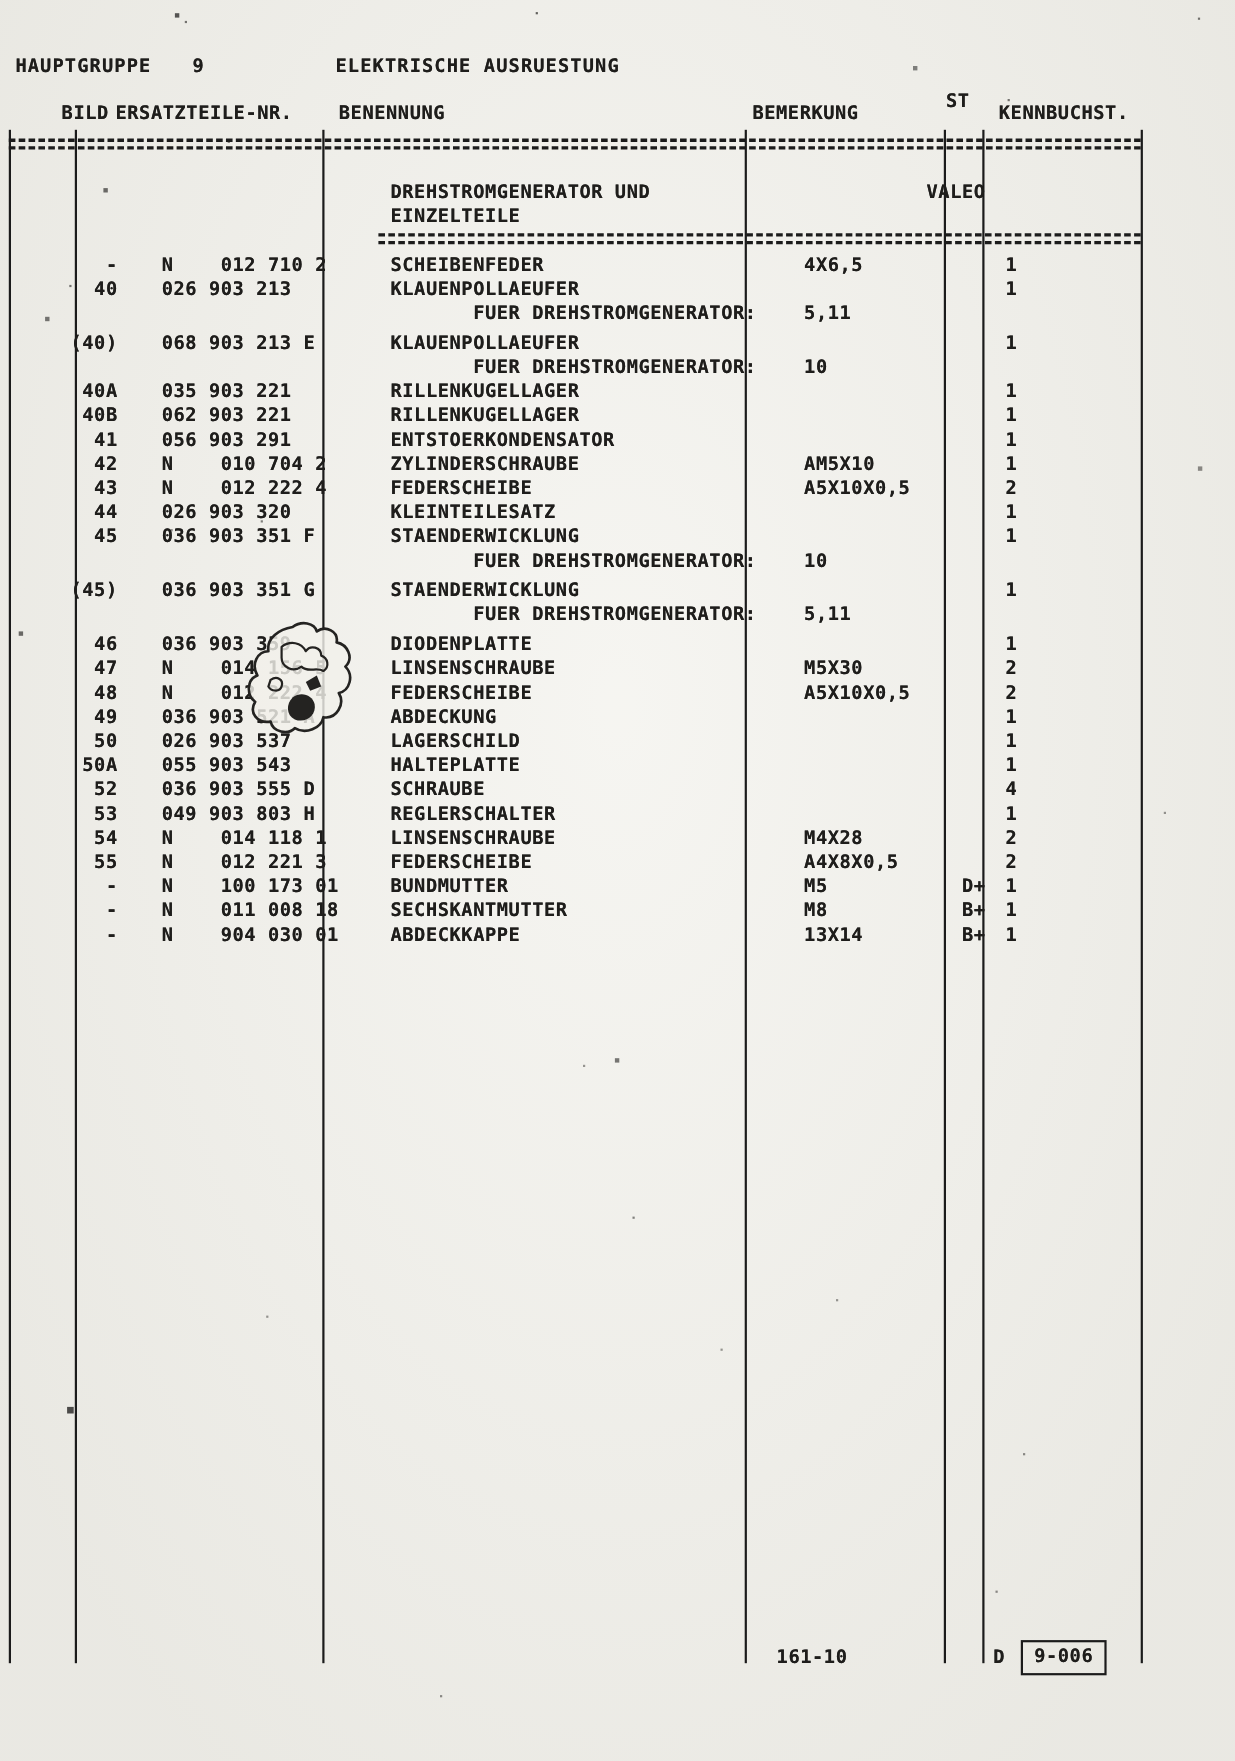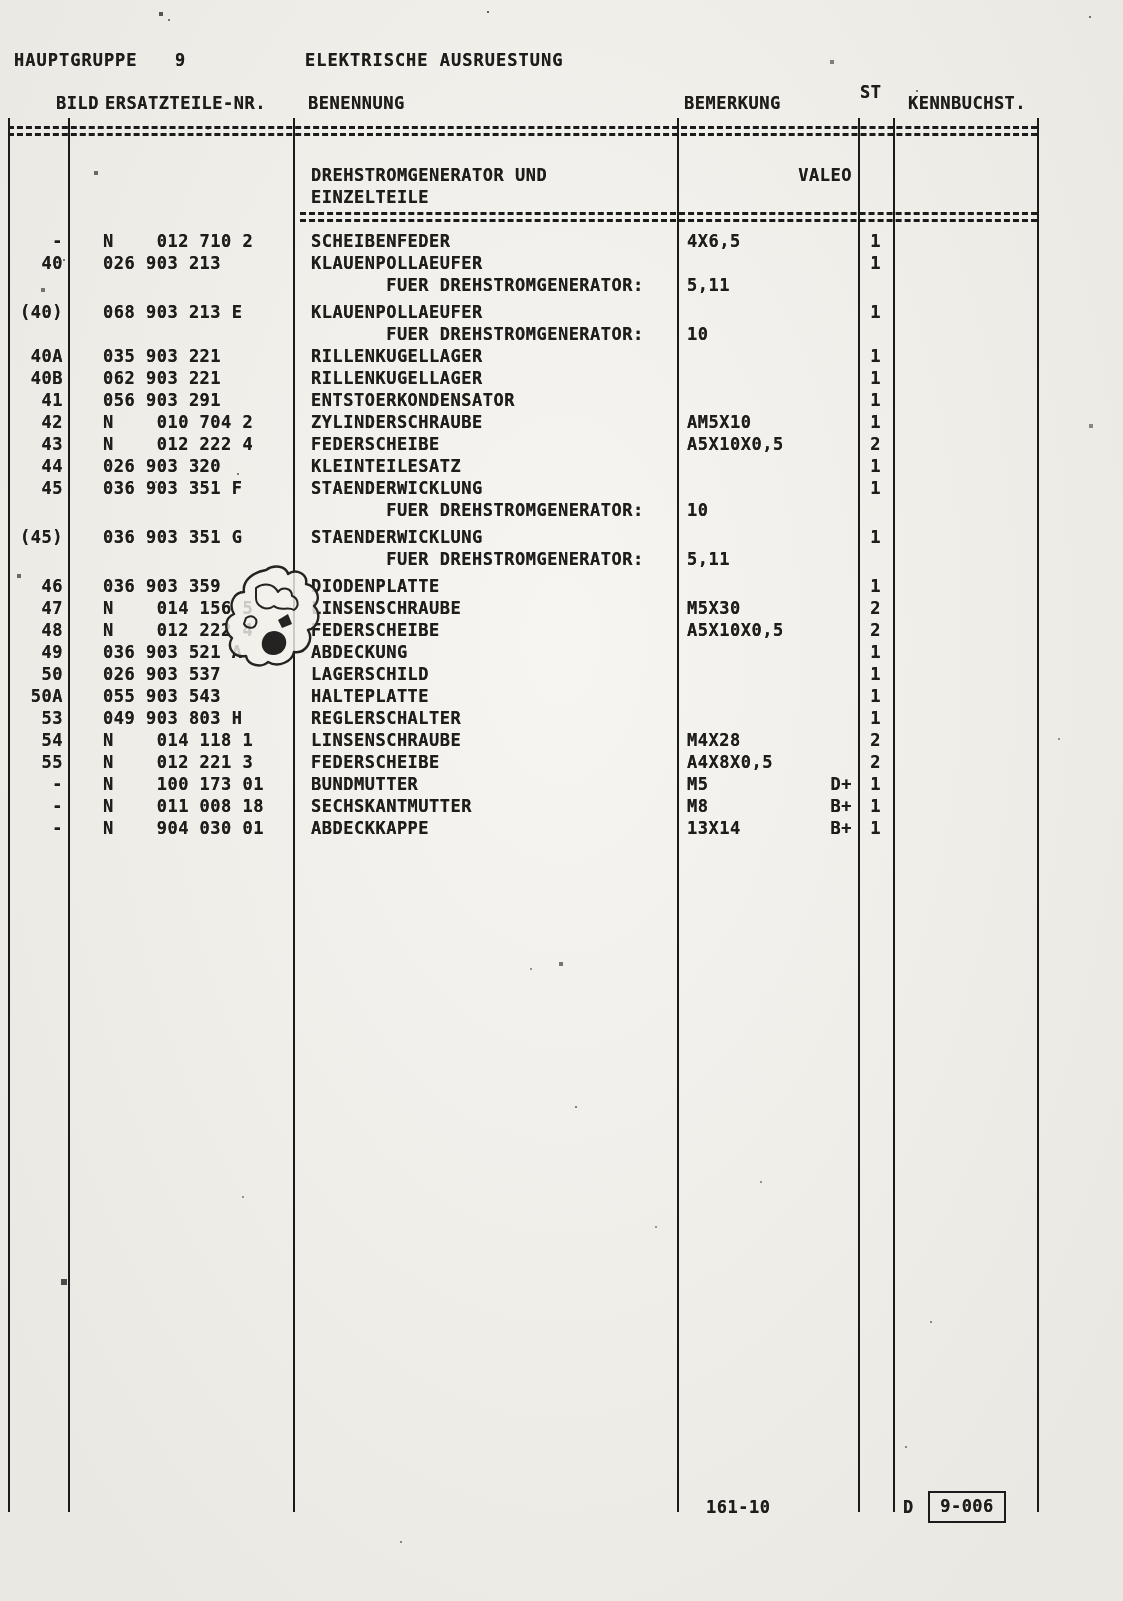--- a/index.html
+++ b/index.html
@@ -16,21 +16,21 @@
   
   .vline { position:absolute; top:118px; width:2px; height:1394px; background:#1b1b1b; }
   .dashes2 {
     height:4px;
     border-top:3px dashed #1b1b1b;
     border-bottom:3px dashed #1b1b1b;
   }
   #head-sep { position:absolute; top:126px; left:8px; width:1029px; }
   
   #rows { position:absolute; left:0; top:165px; width:1123px; }
-  .row { position:relative; height:22px; }
+  .row { position:relative; height:22px;margin-left:44px; }
   .rowgap { height:5px; }
   .row .dash-wrap { position:absolute; top:3px; left:300px; right:86px; }
   .c-bild { position:absolute; left:8px; width:55px; text-align:right; white-space:pre; }
   .c-nr   { position:absolute; left:103px; white-space:pre; }
   .c-ben  { position:absolute; left:311px; white-space:pre; }
   .c-bem  { position:absolute; left:687px; width:165px; display:flex; justify-content:space-between; white-space:pre; }
   .c-st   { position:absolute; left:858px; width:35px; text-align:center; white-space:pre; }
   .c-kenn { position:absolute; left:897px; width:138px; white-space:pre; }
   
   #doc-code-box {
@@ -276,20 +276,28 @@
   </div>
     <div class="row">
     <span class="c-bild">50A</span>
     <span class="c-nr">055 903 543</span>
     <span class="c-ben">HALTEPLATTE</span>
     <span class="c-bem"><span class="bem-l"></span><span class="bem-r"></span></span>
     <span class="c-st">1</span>
     <span class="c-kenn"></span>
   </div>
     <div class="row">
+    <span class="c-bild">52</span>
+    <span class="c-nr">036 903 555 D</span>
+    <span class="c-ben">SCHRAUBE</span>
+    <span class="c-bem"><span class="bem-l"></span><span class="bem-r"></span></span>
+    <span class="c-st">4</span>
+    <span class="c-kenn"></span>
+  </div>
+    <div class="row">
     <span class="c-bild">53</span>
     <span class="c-nr">049 903 803 H</span>
     <span class="c-ben">REGLERSCHALTER</span>
     <span class="c-bem"><span class="bem-l"></span><span class="bem-r"></span></span>
     <span class="c-st">1</span>
     <span class="c-kenn"></span>
   </div>
     <div class="row">
     <span class="c-bild">54</span>
     <span class="c-nr">N    014 118 1</span>

